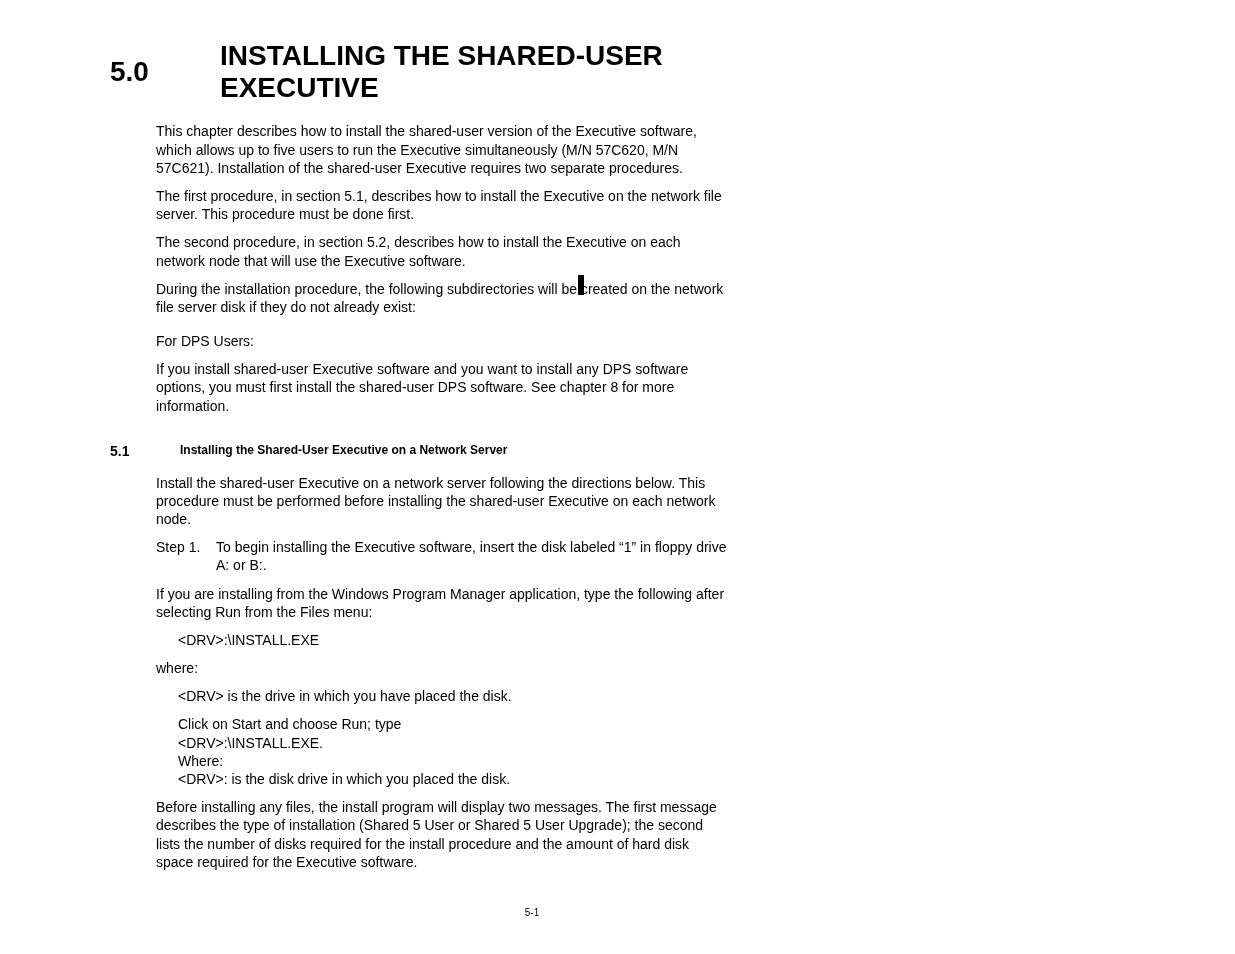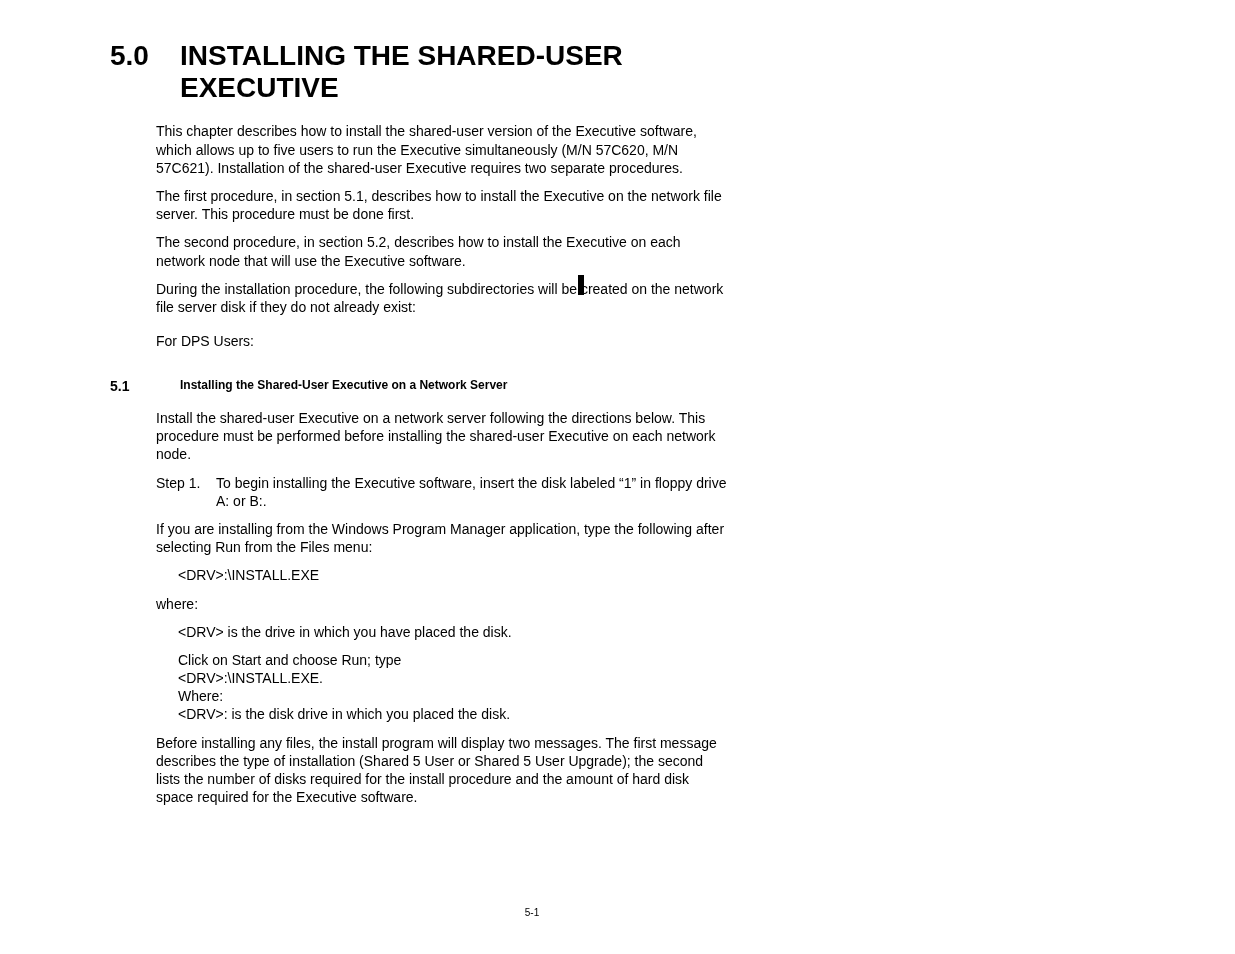--- a/index.html
+++ b/index.html
@@ -12,22 +12,23 @@
     height: 954px;
     position: relative;
   }
   .page {
     padding: 40px 0 0 0;
     width: 620px;
     margin-left: 110px;
   }
   .section-header {
     display: flex;
-    align-items: flex-start;
+    align-items: center;
     margin-bottom: 18px;
+    gap: 40px;
   }
   .section-number {
     font-size: 28px;
     font-weight: bold;
     width: 70px;
     flex-shrink: 0;
     line-height: 1.15;
   }
   .section-title {
     font-size: 28px;
@@ -100,20 +101,21 @@
     <div class="section-number">5.0</div>
     <div class="section-title">INSTALLING THE SHARED-USER EXECUTIVE</div>
   </div>
 
   <div class="body-text">
     <div class="para">This chapter describes how to install the shared-user version of the Executive software, which allows up to five users to run the Executive simultaneously (M/N 57C620, M/N 57C621). Installation of the shared-user Executive requires two separate procedures.</div>
     <div class="para">The first procedure, in section 5.1, describes how to install the Executive on the network file server. This procedure must be done first.</div>
     <div class="para">The second procedure, in section 5.2, describes how to install the Executive on each network node that will use the Executive software.</div>
     <div class="para">During the installation procedure, the following subdirectories will be created on the network file server disk if they do not already exist:</div>
     <div class="para" style="margin-top:16px;">For DPS Users:</div>
+    <div class="para">If you install shared-user Executive software and you want to install any DPS software options, you must first install the shared-user DPS software. See chapter 8 for more information.</div>
   </div>
 
   <div class="subsection-header">
     <div class="subsection-number">5.1</div>
     <div class="subsection-title">Installing the Shared-User Executive on a Network Server</div>
   </div>
 
   <div class="body-text">
     <div class="para">Install the shared-user Executive on a network server following the directions below. This procedure must be performed before installing the shared-user Executive on each network node.</div>
 

